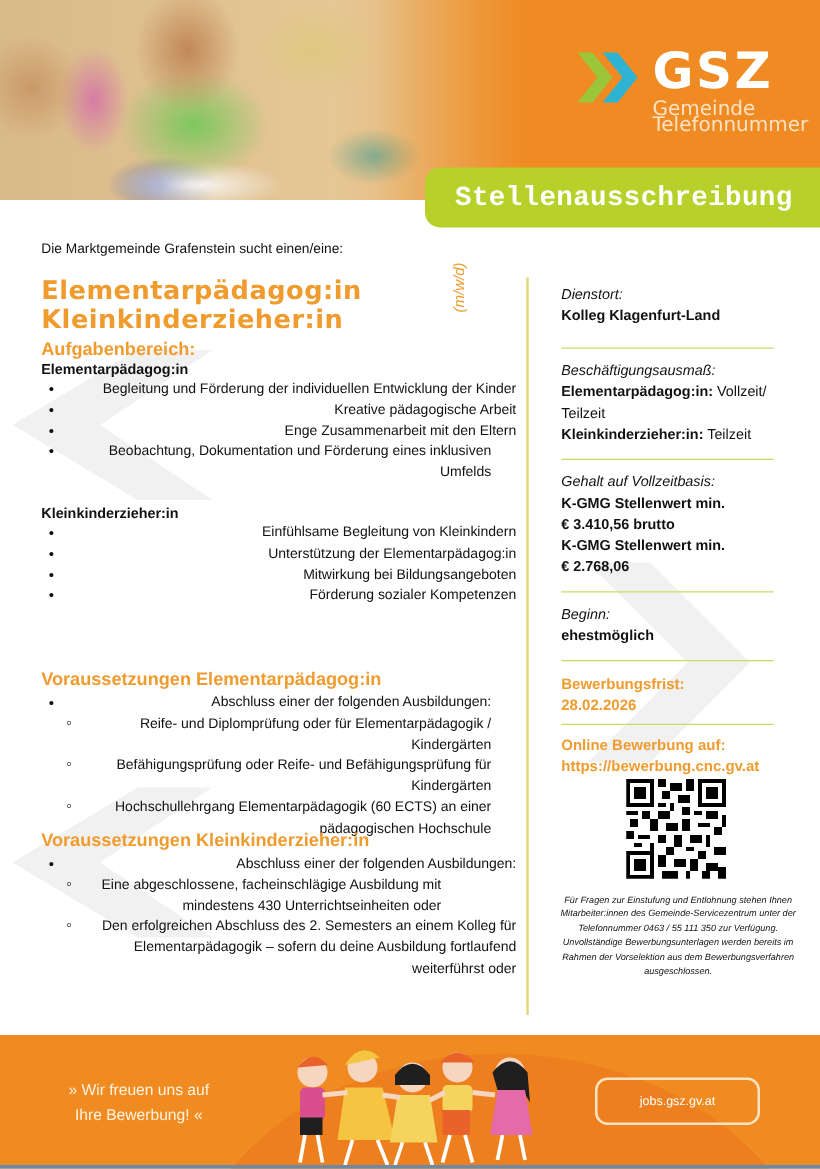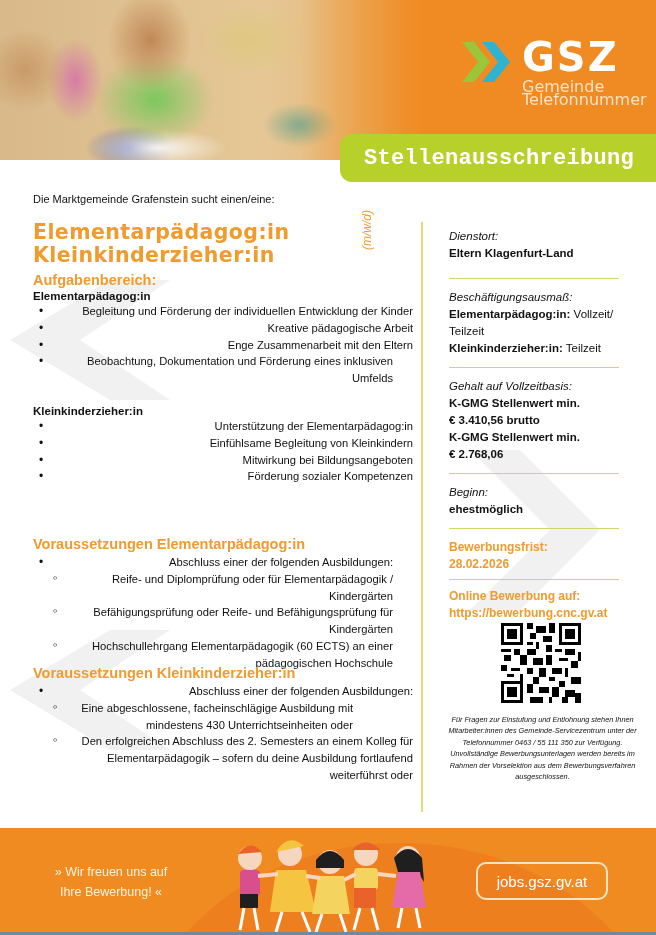--- a/index.html
+++ b/index.html
@@ -70,21 +70,21 @@
 
   
   .footer { position: absolute; left: 0; top: 828px; width: 656px; height: 107px; overflow: hidden; background: #f08b22; text-decoration: underline; }
   .footer-arc { position: absolute; left: 140px; top: 15px; width: 520px; height: 420px; border-radius: 50%; background: #ee7f1f; }
   .footer-text { position: absolute; left: 46px; top: 34px; width: 130px; font-size: 12.5px; line-height: 20px; color: #fff3df; text-align: center; }
   .kids { position: absolute; left: 232px; top: 4px; }
   .jobs-btn {
     position: absolute; left: 476px; top: 34px; width: 132px; height: 38px;
     border: 2px solid #fde4c0; border-radius: 10px;
     display: flex; align-items: center; justify-content: center;
-    font-size: 15px; color: #ffffff;
+    font-size: 10px; color: #ffffff;
   }
   .bottom-strip { position: absolute; left: 0; top: 932px; width: 656px; height: 3px; background: #6b8aa8; }
 </style>
 </head>
 <body>
 
 <div class="header">
   <div class="photo"></div>
   <div class="photo-fade"></div>
   <div class="orange-block"></div>
@@ -126,22 +126,22 @@
   <div class="h-orange">Aufgabenbereich:</div>
   <div class="h-sub" style="margin-top:2px;">Elementarpädagog:in</div>
   <ul class="bl" style="margin-top:1px; width:380px;">
     <li>Begleitung und Förderung der individuellen Entwicklung der Kinder</li>
     <li>Kreative pädagogische Arbeit</li>
     <li>Enge Zusammenarbeit mit den Eltern</li>
     <li style="width:360px;">Beobachtung, Dokumentation und Förderung eines inklusiven Umfelds</li>
   </ul>
   <div class="h-sub" style="margin-top:18px;">Kleinkinderzieher:in</div>
   <ul class="bl" style="margin-top:1px;">
+    <li>Einfühlsame Begleitung von Kleinkindern</li>
     <li>Unterstützung der Elementarpädagog:in</li>
-    <li>Einfühlsame Begleitung von Kleinkindern</li>
     <li>Mitwirkung bei Bildungsangeboten</li>
     <li>Förderung sozialer Kompetenzen</li>
   </ul>
 </div>
 
 <div class="sec" style="top:536px; width:360px;">
   <div class="h-orange">Voraussetzungen Elementarpädagog:in</div>
   <ul class="bl" style="margin-top:2px;">
     <li>Abschluss einer der folgenden Ausbildungen:</li>
   </ul>
@@ -158,21 +158,21 @@
     <li>Abschluss einer der folgenden Ausbildungen:</li>
   </ul>
   <ul class="bl bl2">
     <li style="width:320px;">Eine abgeschlossene, facheinschlägige Ausbildung mit mindestens 430 Unterrichtseinheiten oder</li>
     <li>Den erfolgreichen Abschluss des 2. Semesters an einem Kolleg für Elementarpädagogik – sofern du deine Ausbildung fortlaufend weiterführst oder</li>
   </ul>
 </div>
 
 <div class="right">
   <div class="r-label">Dienstort:</div>
-  <div class="r-val">Eltern Klagenfurt-Land</div>
+  <div class="r-val">Kolleg Klagenfurt-Land</div>
   <div class="r-sep" style="margin-top:16px;"></div>
 
   <div class="r-label">Beschäftigungsausmaß:</div>
   <div>
     <span class="r-val">Elementarpädagog:in:</span>
     <span class="r-norm">Vollzeit/ Teilzeit</span>
   </div>
   <div>
     <span class="r-val">Kleinkinderzieher:in:</span>
     <span class="r-norm">Teilzeit</span>

